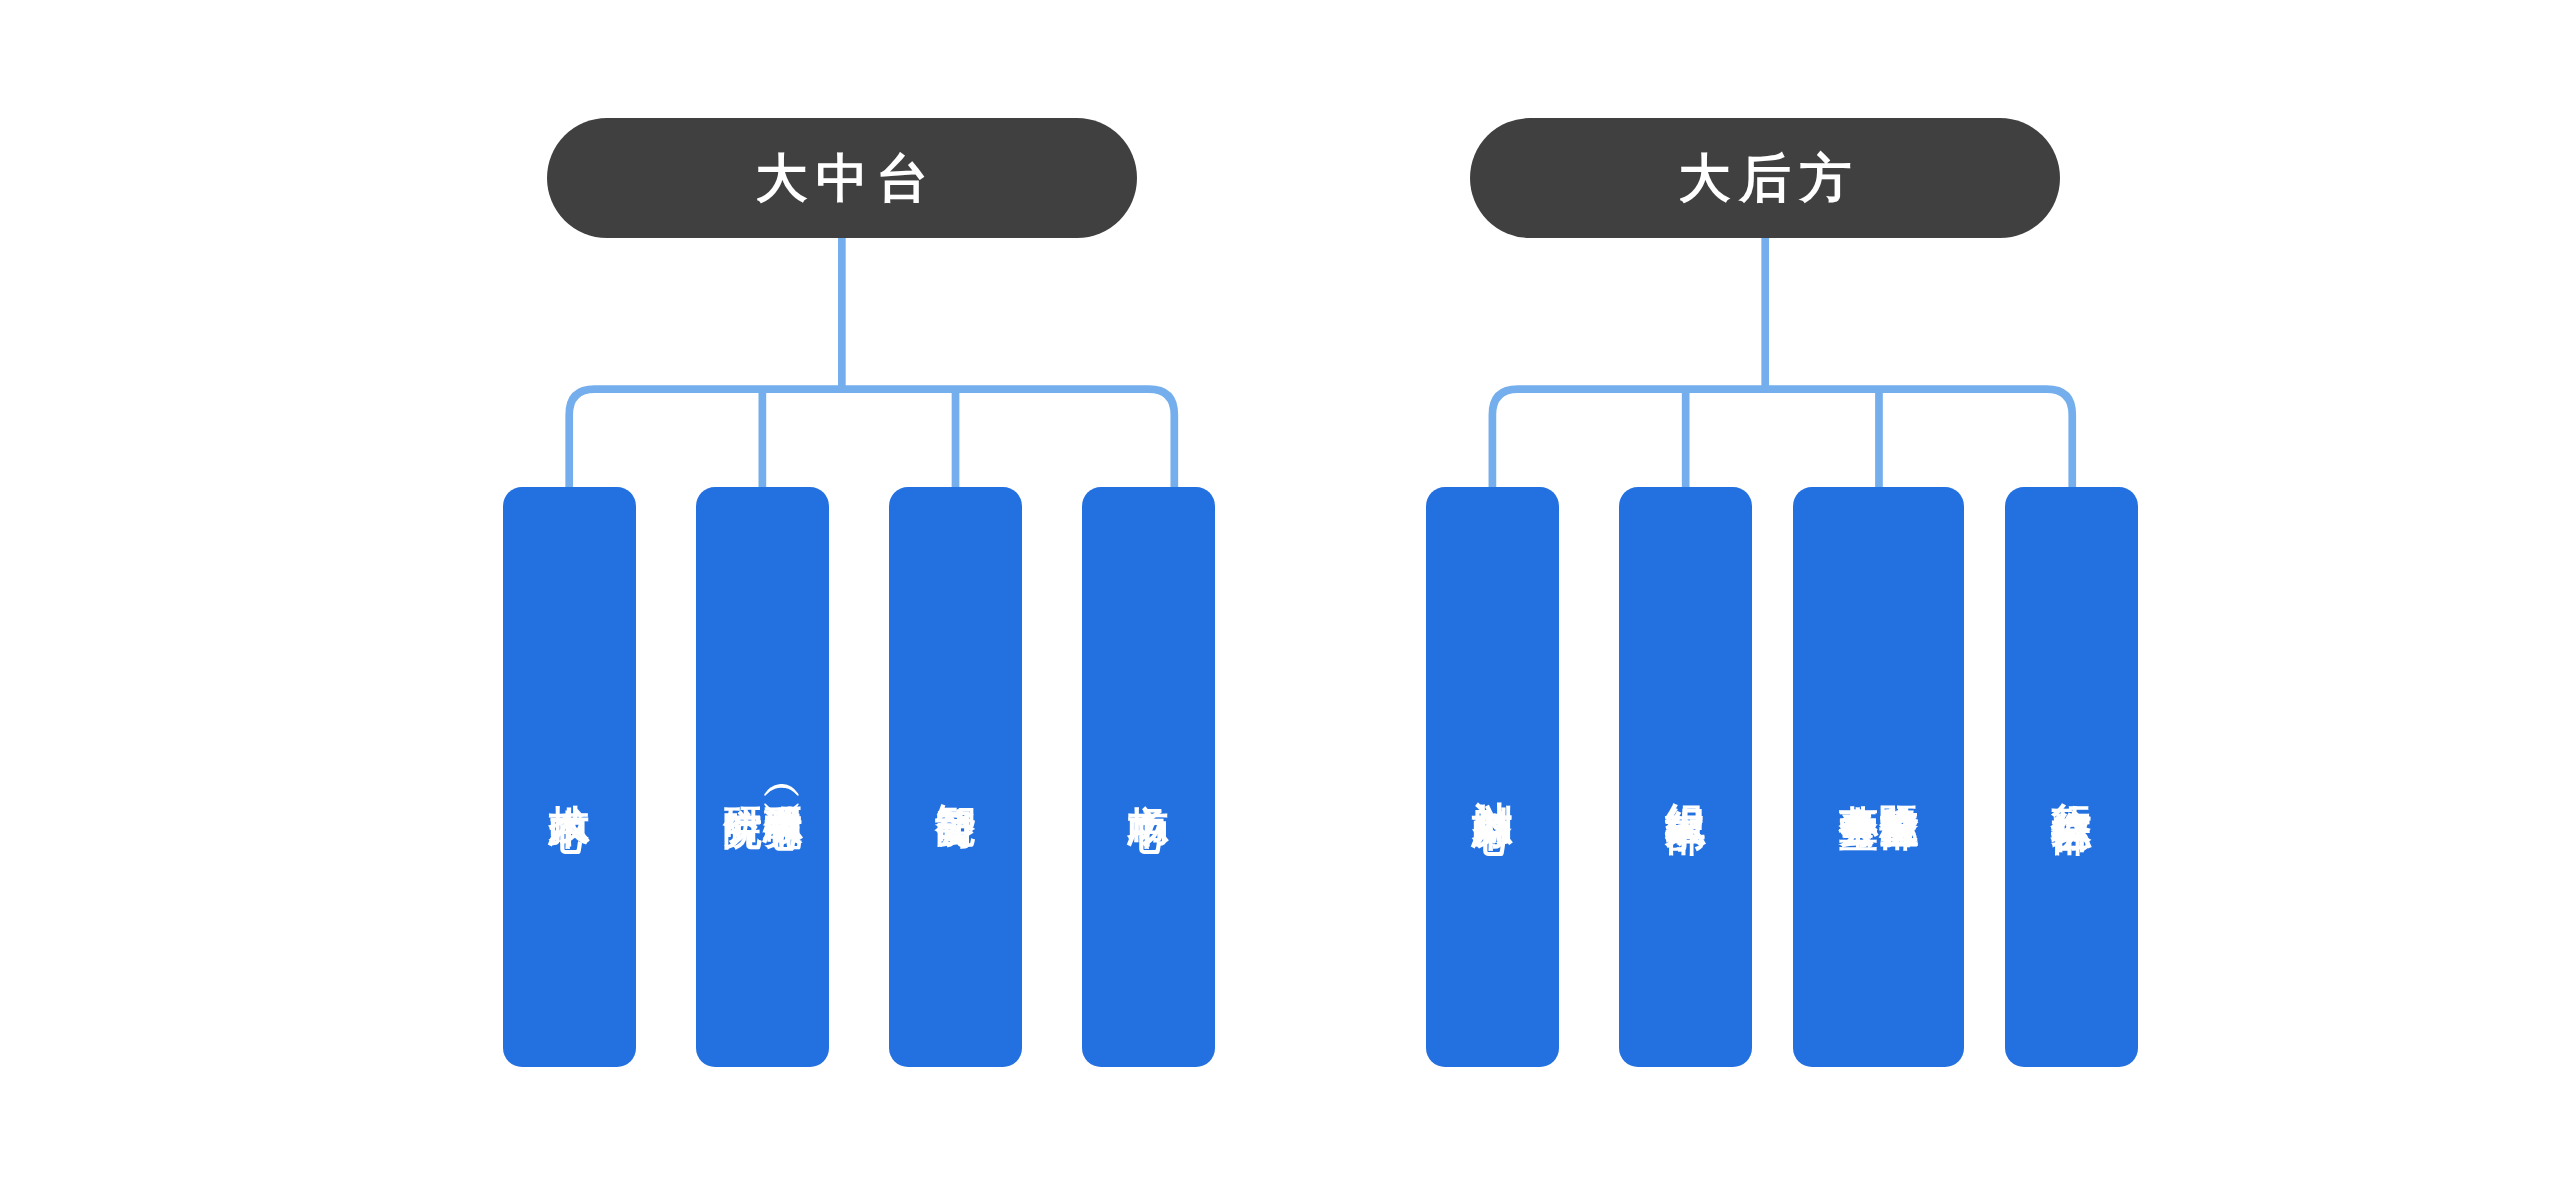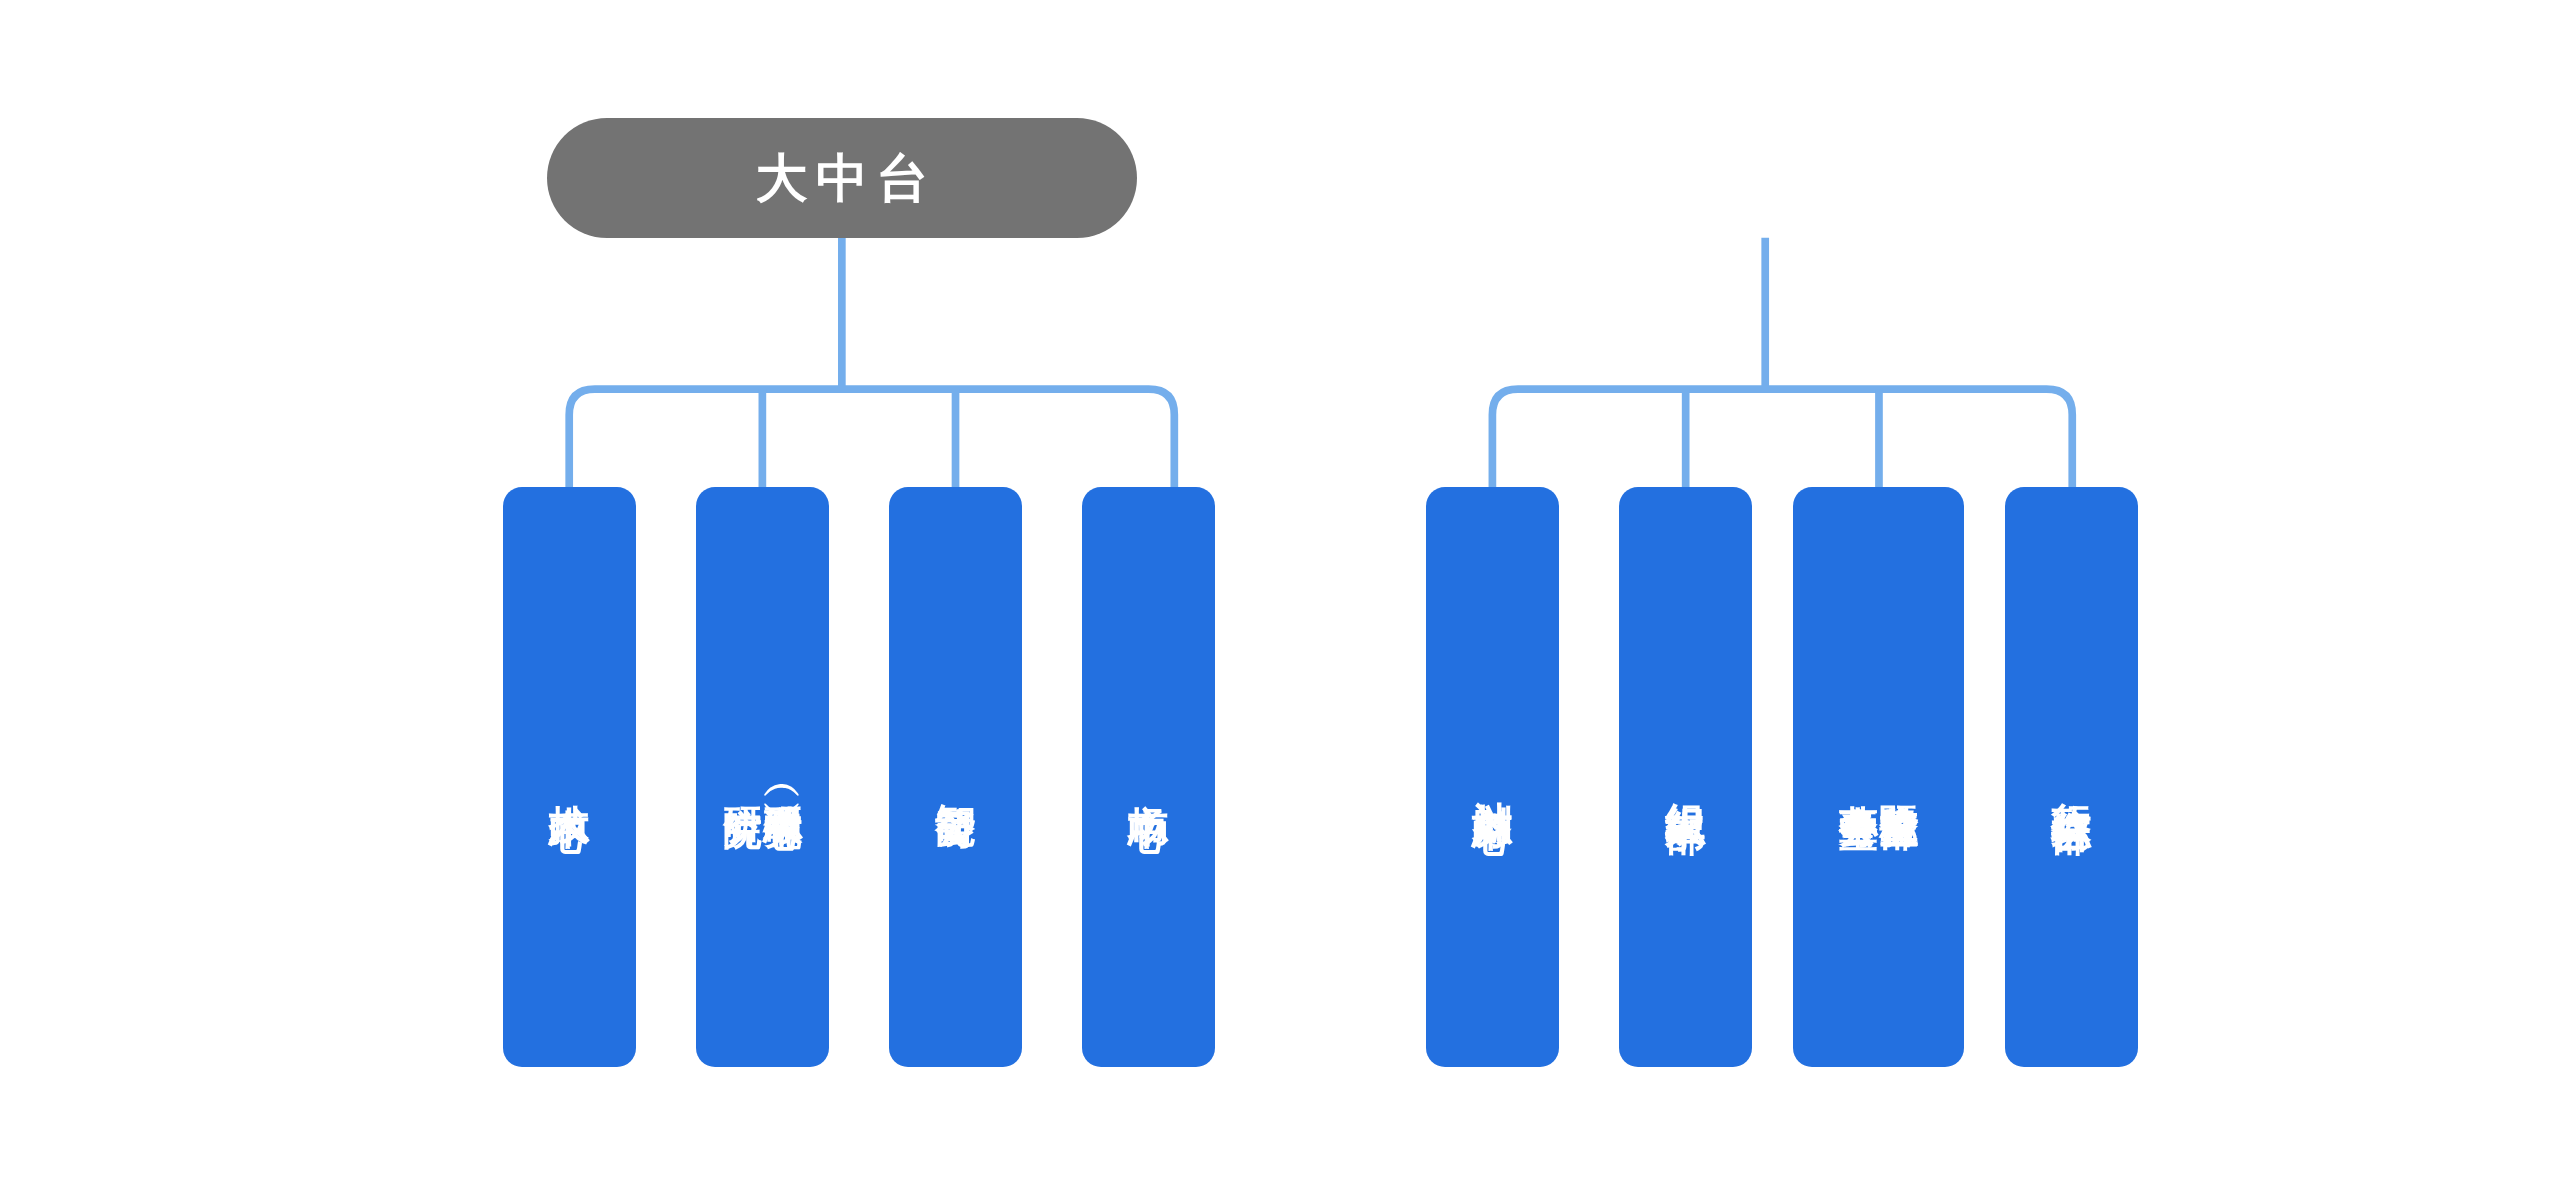--- a/index.html
+++ b/index.html
@@ -29,21 +29,21 @@
     height: 1186px;
   }
   .org-group.group-0 { left: 0px;    width: 1282px; }
   .org-group.group-1 { left: 1282px; width: 1294px; }
 
   
   .root-pill {
     position: absolute;
     height: 120px;
     border-radius: 60px;
-    background: #737373;
+    background: #404040;
     display: flex;
     align-items: center;
     justify-content: center;
     box-sizing: border-box;
   }
   .group-0 .root-pill { left: 547px; top: 118px; width: 590px; }
   .group-1 .root-pill { left: 188px; top: 118px; width: 590px; }
 
   .root-pill-label {
     color: #ffffff;
@@ -155,20 +155,23 @@
 
     <svg class="connector-svg" viewBox="0 0 1513 1387" preserveAspectRatio="none" xmlns="http://www.w3.org/2000/svg">
       <g fill="none" stroke="#74aeec" stroke-width="9" stroke-linecap="butt">
         <path d="M565 278 L565 455"></path>
         <path d="M246 570 L246 485 Q246 455 276 455 L894 455 Q924 455 924 485 L924 570"></path>
         <path d="M472 455 L472 570"></path>
         <path d="M698 455 L698 570"></path>
       </g>
     </svg>
 
+    <div class="root-pill">
+      <span class="root-pill-label">大后方</span>
+    </div>
 
     <div class="child-box c0">
       <span class="child-label">计划财务中心</span>
     </div>
 
     <div class="child-box c1">
       <span class="child-label">组织人事部</span>
     </div>
 
     <div class="child-box c2 wide">

